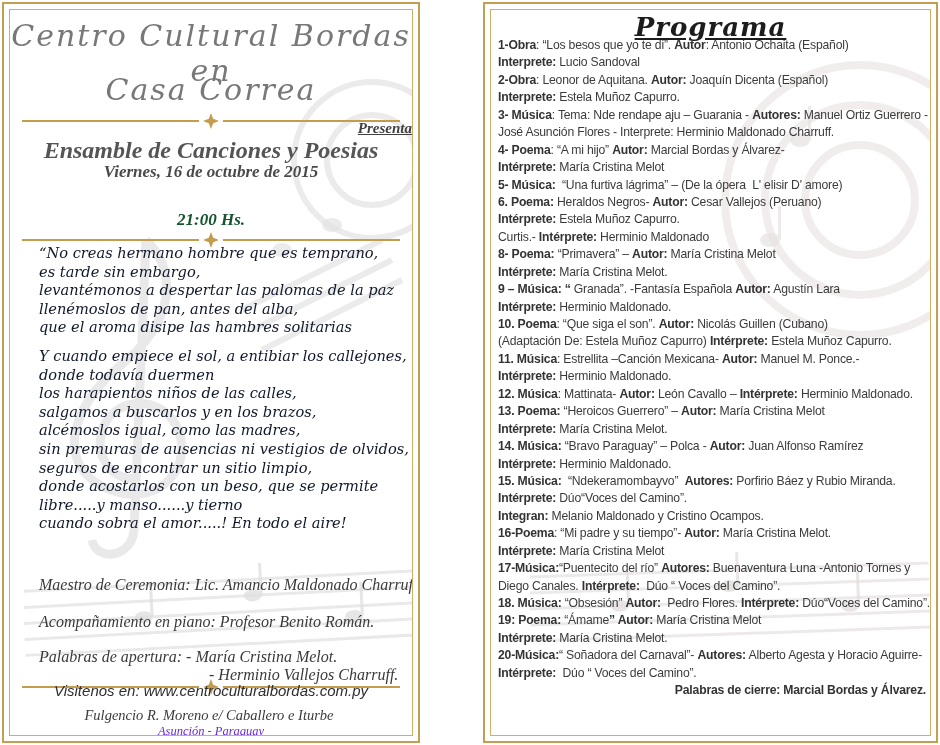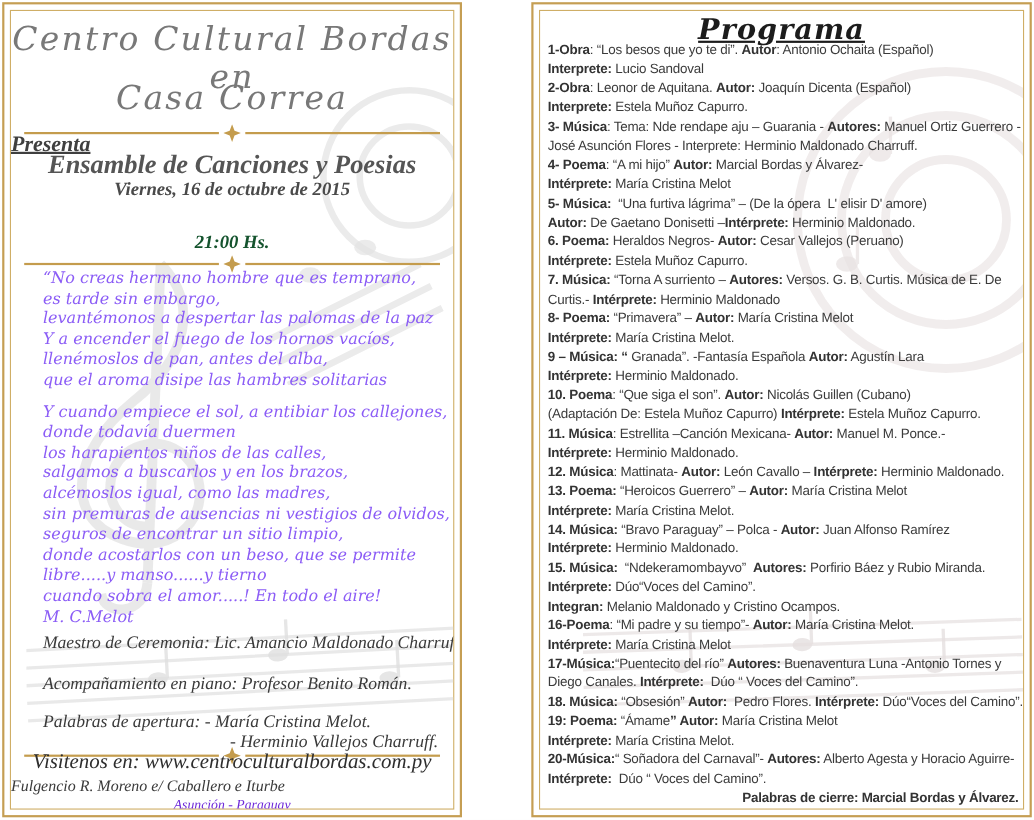--- a/index.html
+++ b/index.html
@@ -18,45 +18,45 @@
   .script-title { position:absolute; left:0; right:0; text-align:center;
     font-family:"DejaVu Serif", serif; font-style:italic; color:#787878; letter-spacing:2px; }
   .title1 { top:8px;  font-size:30px; }
   .title2 { top:62px; font-size:30px; }
 
   .divider { position:absolute; left:12px; right:12px; display:flex; align-items:center; }
   .divider .line { flex:1; height:2px; background:#c49c4d; }
   .divider svg { margin:0 4px; flex:0 0 auto; }
   .div1 { top:103px; } .div2 { top:222px; } .div3 { top:669px; }
 
-  .presenta { position:absolute; top:110px; left:0; right:0; text-align:left;
-    font-family:"Liberation Serif", serif; font-style:italic; font-weight:bold;
-    font-size:20px; color:#3f3f3f; text-decoration:underline; }
+  .presenta { position:absolute; top:110px; left:0; right:0; text-align:right;
+    font-family:"Liberation Serif", serif; font-style:italic; font-weight:bold;
+    font-size:15px; color:#3f3f3f; text-decoration:underline; }
   .event-title { position:absolute; top:127px; left:0; right:0; text-align:center;
     font-family:"Liberation Serif", serif; font-style:italic; font-weight:bold;
     font-size:24px; color:#555; }
   .date-line { position:absolute; top:152px; left:0; right:0; text-align:center;
     font-family:"Liberation Serif", serif; font-style:italic; font-weight:bold;
     font-size:17px; color:#4a4a4a; }
   .time-line { position:absolute; top:200px; left:0; right:0; text-align:center;
     font-family:"Liberation Serif", serif; font-style:italic; font-weight:bold;
     font-size:17px; color:#14532d; }
 
   .poem { position:absolute; top:234px; left:29px; right:10px; z-index:2; }
   .poem-line { height:18.6px; line-height:18.6px; font-family:"DejaVu Serif", serif;
-    font-style:italic; font-size:14.6px; color:#8b5cf6; white-space:pre; }
+    font-style:italic; font-size:14.6px; color:#0f172a; white-space:pre; }
   .poem-line.blank { height:10px; }
 
   .credits { position:absolute; top:566px; left:29px; right:8px; z-index:2; }
   .credit-line { position:absolute; left:0; font-family:"Liberation Serif", serif;
     font-style:italic; font-size:16px; color:#3a3a3a; white-space:pre; }
 
   .website { position:absolute; top:672px; left:0; right:0; text-align:center;
-    font-family:Liberation Serif, serif; font-style:italic; font-size:19px; color:#2e2e2e; }
-  .address { position:absolute; top:697px; left:0; right:4px; 
+    font-family:Liberation Sans, sans-serif; font-style:italic; font-size:15px; color:#2e2e2e; }
+  .address { position:absolute; top:697px; left:0; right:4px; text-align:center;
     font-family:"Liberation Serif", serif; font-style:italic; font-size:14.5px; color:#3a3a3a; }
   .city { position:absolute; top:714px; left:0; right:0; text-align:center;
     font-family:"Liberation Serif", serif; font-style:italic; font-size:12.5px; color:#6d28d9; }
 
   
   .programa-heading { position:absolute; top:2px; left:0; right:0; text-align:center;
     font-family:"DejaVu Serif", serif; font-style:italic; font-weight:bold;
     font-size:26px; color:#1c1c1c; z-index:2; }
   .programa-heading span { text-decoration:underline; letter-spacing:1px; }
 
@@ -127,35 +127,33 @@
         <svg width="16" height="16" viewBox="0 0 16 16">
             <polygon points="8,0 10.2,5.8 16,8 10.2,10.2 8,16 5.8,10.2 0,8 5.8,5.8" fill="#c49c4d"></polygon>
           </svg>
         <div class="line"></div>
       </div>
 
       <div class="poem">
           <div class="poem-line">“No creas hermano hombre que es temprano,</div>
           <div class="poem-line">es tarde sin embargo,</div>
           <div class="poem-line">levantémonos a despertar las palomas de la paz</div>
-          <div class="poem-line">Y a encender el fuego de los hornos vacíos,</div>
           <div class="poem-line">llenémoslos de pan, antes del alba,</div>
           <div class="poem-line">que el aroma disipe las hambres solitarias</div>
           <div class="poem-line blank"></div>
           <div class="poem-line">Y cuando empiece el sol, a entibiar los callejones,</div>
           <div class="poem-line">donde todavía duermen</div>
           <div class="poem-line">los harapientos niños de las calles,</div>
           <div class="poem-line">salgamos a buscarlos y en los brazos,</div>
           <div class="poem-line">alcémoslos igual, como las madres,</div>
           <div class="poem-line">sin premuras de ausencias ni vestigios de olvidos,</div>
           <div class="poem-line">seguros de encontrar un sitio limpio,</div>
           <div class="poem-line">donde acostarlos con un beso, que se permite</div>
           <div class="poem-line">libre.....y manso......y tierno</div>
           <div class="poem-line">cuando sobra el amor.....! En todo el aire!</div>
-          <div class="poem-line">M. C.Melot</div>
         </div>
       <div class="credits">
           <div class="credit-line" style="top: 0px;">Maestro de Ceremonia: Lic. Amancio Maldonado Charruff.</div>
           <div class="credit-line" style="top: 37px;">Acompañamiento en piano: Profesor Benito Román.</div>
           <div class="credit-line" style="top: 72px;">Palabras de apertura: - María Cristina Melot.</div>
           <div class="credit-line" style="top: 90px; left: 170px;">- Herminio Vallejos Charruff.</div>
         </div>
 
       <div class="divider div3 content">
         <div class="line"></div>
@@ -205,24 +203,22 @@
       <div class="program-lines">
           <div class="prog-line"><b>1-Obra</b>: “Los besos que yo te di”. <b>Autor</b>: Antonio Ochaita (Español)</div>
           <div class="prog-line"><b>Interprete:</b> Lucio Sandoval</div>
           <div class="prog-line"><b>2-Obra</b>: Leonor de Aquitana. <b>Autor:</b> Joaquín Dicenta (Español)</div>
           <div class="prog-line"><b>Interprete:</b> Estela Muñoz Capurro.</div>
           <div class="prog-line"><b>3- Música</b>: Tema: Nde rendape aju – Guarania - <b>Autores:</b> Manuel Ortiz Guerrero -</div>
           <div class="prog-line">José Asunción Flores - Interprete: Herminio Maldonado Charruff.</div>
           <div class="prog-line"><b>4- Poema</b>: “A mi hijo” <b>Autor:</b> Marcial Bordas y Álvarez-</div>
           <div class="prog-line"><b>Intérprete:</b> María Cristina Melot</div>
           <div class="prog-line"><b>5- Música:</b>  “Una furtiva lágrima” – (De la ópera  L' elisir D' amore)</div>
-          <div class="prog-line"><b>Autor:</b> De Gaetano Donisetti –<b>Intérprete:</b> Herminio Maldonado.</div>
           <div class="prog-line"><b>6. Poema:</b> Heraldos Negros- <b>Autor:</b> Cesar Vallejos (Peruano)</div>
           <div class="prog-line"><b>Intérprete:</b> Estela Muñoz Capurro.</div>
-          <div class="prog-line"><b>7. Música:</b> “Torna A surriento – <b>Autores:</b> Versos. G. B. Curtis. Música de E. De</div>
           <div class="prog-line">Curtis.- <b>Intérprete:</b> Herminio Maldonado</div>
           <div class="prog-line"><b>8- Poema:</b> “Primavera” – <b>Autor:</b> María Cristina Melot</div>
           <div class="prog-line"><b>Intérprete:</b> María Cristina Melot.</div>
           <div class="prog-line"><b>9 – Música: “</b> Granada”. -Fantasía Española <b>Autor:</b> Agustín Lara</div>
           <div class="prog-line"><b>Intérprete:</b> Herminio Maldonado.</div>
           <div class="prog-line"><b>10. Poema</b>: “Que siga el son”. <b>Autor:</b> Nicolás Guillen (Cubano)</div>
           <div class="prog-line">(Adaptación De: Estela Muñoz Capurro) <b>Intérprete:</b> Estela Muñoz Capurro.</div>
           <div class="prog-line"><b>11. Música</b>: Estrellita –Canción Mexicana- <b>Autor:</b> Manuel M. Ponce.-</div>
           <div class="prog-line"><b>Intérprete:</b> Herminio Maldonado.</div>
           <div class="prog-line"><b>12. Música</b>: Mattinata- <b>Autor:</b> León Cavallo – <b>Intérprete:</b> Herminio Maldonado.</div>

